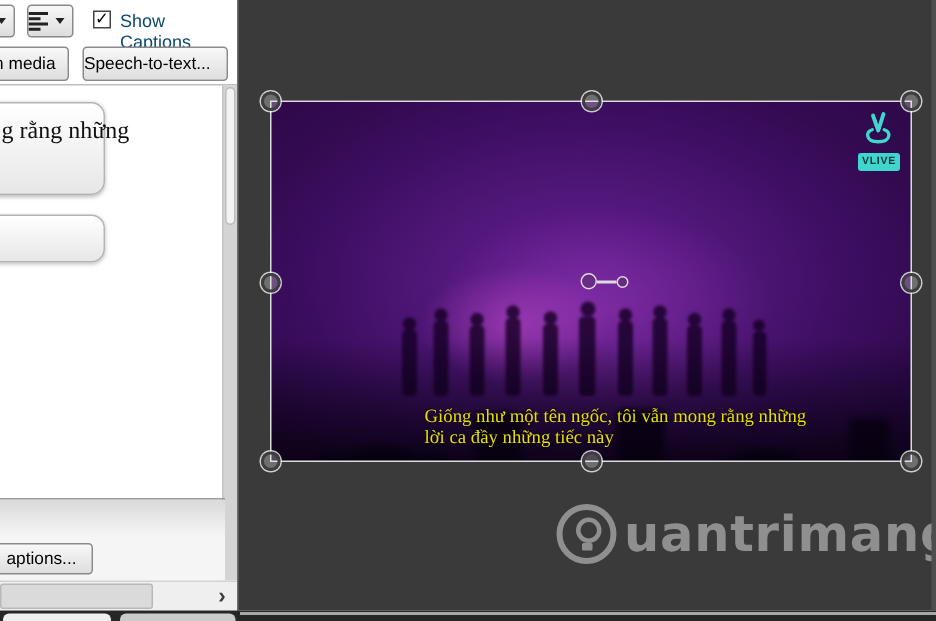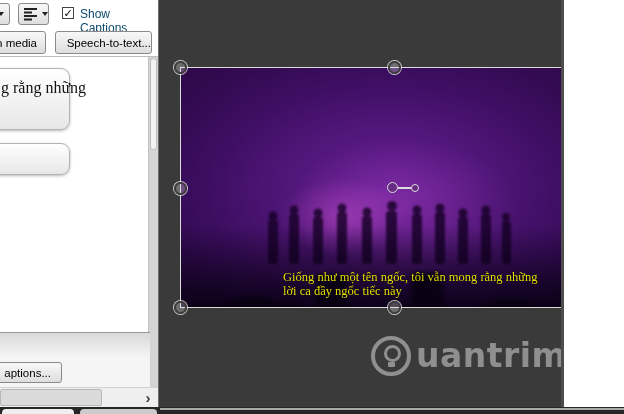--- a/index.html
+++ b/index.html
@@ -2,21 +2,21 @@
 <html><head>
 <meta charset="utf-8">
 <style>
   html,body{margin:0;padding:0;background:#fff;}
   body{width:624px;height:414px;overflow:hidden;font-family:"Liberation Sans",sans-serif;}
   #app{position:relative;width:624px;height:414px;overflow:hidden;background:#fff;}
 
   
   .left-panel{position:absolute;left:0;top:0;width:158px;height:407px;background:#fff;overflow:hidden;}
   .btn{position:absolute;background:linear-gradient(#f8f8f8,#dedede);border:1px solid #8a8a8a;border-radius:3px;
-       font-size:11.5px;color:#000;display:flex;align-items:center;justify-content:flex-end;box-sizing:border-box;cursor:default;}
+       font-size:11.5px;color:#000;display:flex;align-items:center;justify-content:flex-start;box-sizing:border-box;cursor:default;}
   .btn-frag-left{left:-18px;top:3px;width:28px;height:22px;justify-content:flex-end;padding-right:5px;}
   .btn-align{left:18px;top:3px;width:31px;height:22px;gap:4px;}
   .chev-down{width:0;height:0;border-left:3.5px solid transparent;border-right:3.5px solid transparent;border-top:4px solid #222;}
   .checkbox{position:absolute;left:62px;top:7px;width:12px;height:12px;background:#fff;border:1px solid #454545;
             font-size:11px;line-height:11px;text-align:center;color:#000;box-sizing:border-box;}
   .cb-label{position:absolute;left:80px;top:7px;font-size:12px;color:#0c4a6e;}
   .btn-media{left:-62px;top:31px;width:108px;height:23px;justify-content:flex-end;padding-right:8px;}
   .btn-speech{left:55px;top:31px;width:97px;height:23px;}
   .toolbar-sep{position:absolute;left:0;top:56px;width:158px;height:1px;background:#bdbdbd;}
 
@@ -38,21 +38,21 @@
   .h-arrow{position:absolute;right:1px;top:0;width:18px;height:19px;display:flex;align-items:center;justify-content:center;
            color:#3c3c3c;font-size:15px;font-weight:bold;}
 
   
   .bottom-strip{position:absolute;left:0;top:407px;width:624px;height:7px;background:#262626;}
   .tl-tab1{position:absolute;left:2px;top:2px;width:72px;height:5px;background:#efefef;border-radius:4px 4px 0 0;}
   .tl-tab2{position:absolute;left:80px;top:2px;width:77px;height:5px;background:#cbcbcb;border-radius:4px 4px 0 0;}
   .tl-line{position:absolute;left:160px;top:1px;width:464px;height:2px;background:#a8a8a8;}
 
   
-  .preview{position:absolute;left:158px;top:0;width:406px;height:407px;background:#3a3a3a;border-left:1px solid #6e6e6e;box-sizing:border-box;overflow:hidden;}
+  .preview{position:absolute;left:158px;top:0;width:466px;height:407px;background:#3a3a3a;border-left:1px solid #6e6e6e;box-sizing:border-box;overflow:hidden;}
   .preview-right-edge{position:absolute;right:0;top:0;width:3px;height:407px;background:#4e4e4e;}
 
   .video{position:absolute;left:21px;top:67px;width:428px;height:241px;overflow:hidden;
          background:
            radial-gradient(90px 55px ellipse at 38% 62%, rgba(225,90,225,0.40), transparent 70%),
            radial-gradient(150px 90px ellipse at 52% 58%, rgba(190,70,210,0.30), transparent 75%),
            radial-gradient(300px 185px ellipse at 48% 52%, rgba(130,45,180,0.55), rgba(80,20,130,0.25) 60%, transparent 80%),
            radial-gradient(430px 260px ellipse at 50% 45%, #45116b 0%, #310a4f 55%, #220539 100%);}
   .video-bottom-fade{position:absolute;left:0;bottom:0;width:100%;height:34%;
          background:linear-gradient(to top, rgba(7,1,16,0.88), rgba(7,1,16,0));}
@@ -214,21 +214,21 @@
       <div class="vlive">
         <svg width="26" height="22">
           <path d="M9 3 L12.5 13 L16 2" fill="none" stroke="#3fd6ce" stroke-width="2.6" stroke-linecap="round" stroke-linejoin="round"></path>
           <path d="M8.5 12.5 q-3.5 1 -3 4.2 q0.6 3.8 7 3.8 q6.4 0 7-3.8 q0.5-3.2 -3-4.2" fill="none" stroke="#3fd6ce" stroke-width="2.2" stroke-linecap="round"></path>
         </svg>
         <div class="vlive-box">VLIVE</div>
       </div>
 
       <div class="subtitle">
         <div>Giống như một tên ngốc, tôi vẫn mong rằng những</div>
-        <div>lời ca đầy ngốc tiếc này</div>
+        <div>lời ca đầy những tiếc này</div>
       </div>
     </div>
 
     <div class="selection">
       <div class="handle h-tl"></div>
       <div class="handle h-tc"></div>
       <div class="handle h-tr"></div>
       <div class="handle h-ml"></div>
       <div class="handle h-mr"></div>
       <div class="handle h-bl"></div>

